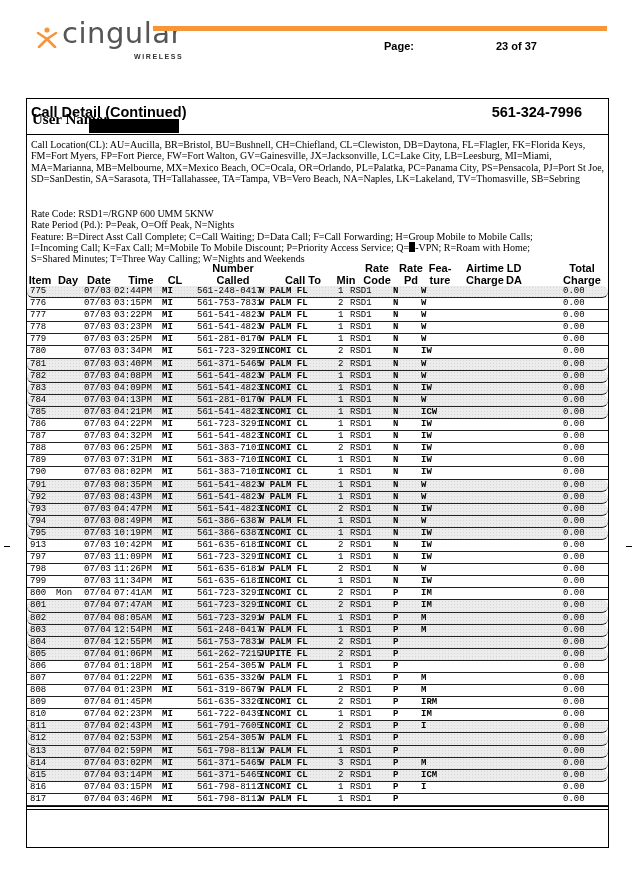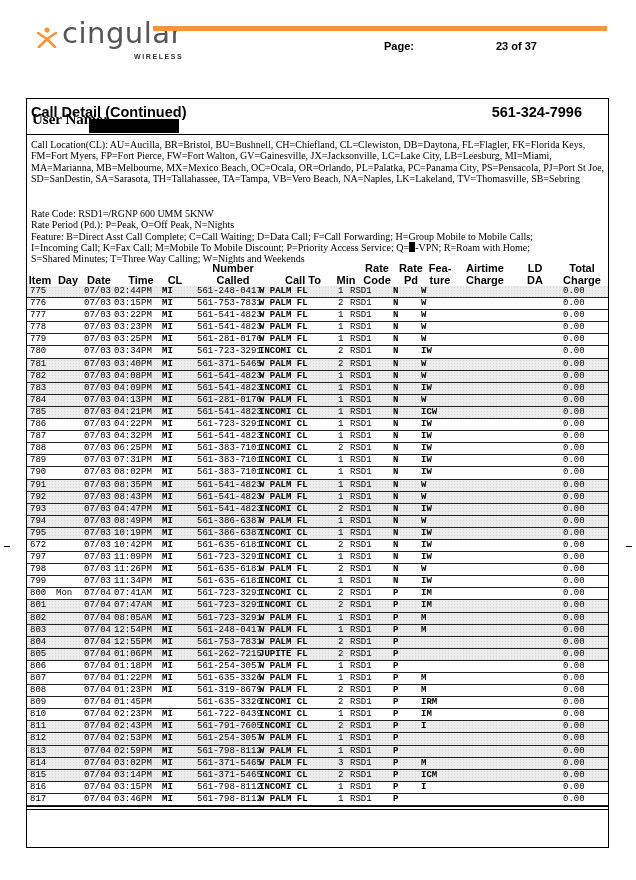--- a/index.html
+++ b/index.html
@@ -27,21 +27,21 @@
   .legend { position: absolute; left: 4px; top: 40px; width: 575px; font-family: "Liberation Serif", serif; font-size: 10px; line-height: 11.3px; }
   .legend2 { position: absolute; left: 4px; top: 109px; width: 575px; font-family: "Liberation Serif", serif; font-size: 10px; line-height: 11.3px; }
   .legend2 div { white-space: nowrap; }
   .q-redact { display: inline-block; width: 6px; height: 10px; background: #000; vertical-align: -1px; }
 
   .thead { position: absolute; left: 0; top: 162px; width: 100%; height: 26px; font-size: 11px; font-weight: bold; }
   .th { position: absolute; text-align: center; line-height: 11.5px; bottom: 1px; }
 
   .rows { position: absolute; left: 0; top: 187px; width: 100%; }
   .row { position: relative; height: 12.1px; border-bottom: 1px solid #222; box-sizing: border-box; font-family: "Liberation Mono", monospace; font-size: 9px; line-height: 11px; white-space: nowrap; }
-  .row.shaded { background: #ececec; background-image: radial-gradient(#d6d6d6 0.6px, transparent 0.7px); background-size: 3px 3px; }
+  .row.shaded { background: #ececec; background-image: radial-gradient(#d6d6d6 0.6px, transparent 0.7px); background-size: 3px 3px; border-radius: 6px; }
   .c { position: absolute; top: 0; }
   .c.item { left: 3px; }
   .c.day { left: 29px; }
   .c.date { left: 57px; }
   .c.time { left: 87px; }
   .c.cl { left: 135px; font-weight: bold; text-align: center; }
   .c.num { left: 170px; }
   .c.callto { left: 232px; font-weight: bold; }
   .c.min { left: 311px; }
   .c.rate { left: 323px; }
@@ -138,21 +138,21 @@
         <div>Pd</div>
       </div>
     <div class="th" style="left:398px;width:30px">
         <div>Fea-</div>
         <div>ture</div>
       </div>
     <div class="th" style="left:432px;width:52px">
         <div>Airtime</div>
         <div>Charge</div>
       </div>
-    <div class="th" style="left:496px;width:24px">
+    <div class="th" style="left:475px;width:24px">
         <div>LD</div>
         <div>DA</div>
       </div>
     <div class="th" style="left:530px;width:50px">
         <div>Total</div>
         <div>Charge</div>
       </div>
   </div>
 
   <div class="rows" id="rows">
@@ -444,21 +444,21 @@
         <span class="c cl">MI</span>
         <span class="c num">561-386-6387</span>
         <span class="c callto">INCOMI CL</span>
         <span class="c min">1</span>
         <span class="c rate">RSD1</span>
         <span class="c pd">N</span>
         <span class="c feat">IW</span>
         <span class="c total">0.00</span>
       </div>
       <div class="row">
-        <span class="c item">672</span>
+        <span class="c item">913</span>
         <span class="c day"></span>
         <span class="c date">07/03</span>
         <span class="c time">10:42PM</span>
         <span class="c cl">MI</span>
         <span class="c num">561-635-6181</span>
         <span class="c callto">INCOMI CL</span>
         <span class="c min">2</span>
         <span class="c rate">RSD1</span>
         <span class="c pd">N</span>
         <span class="c feat">IW</span>

